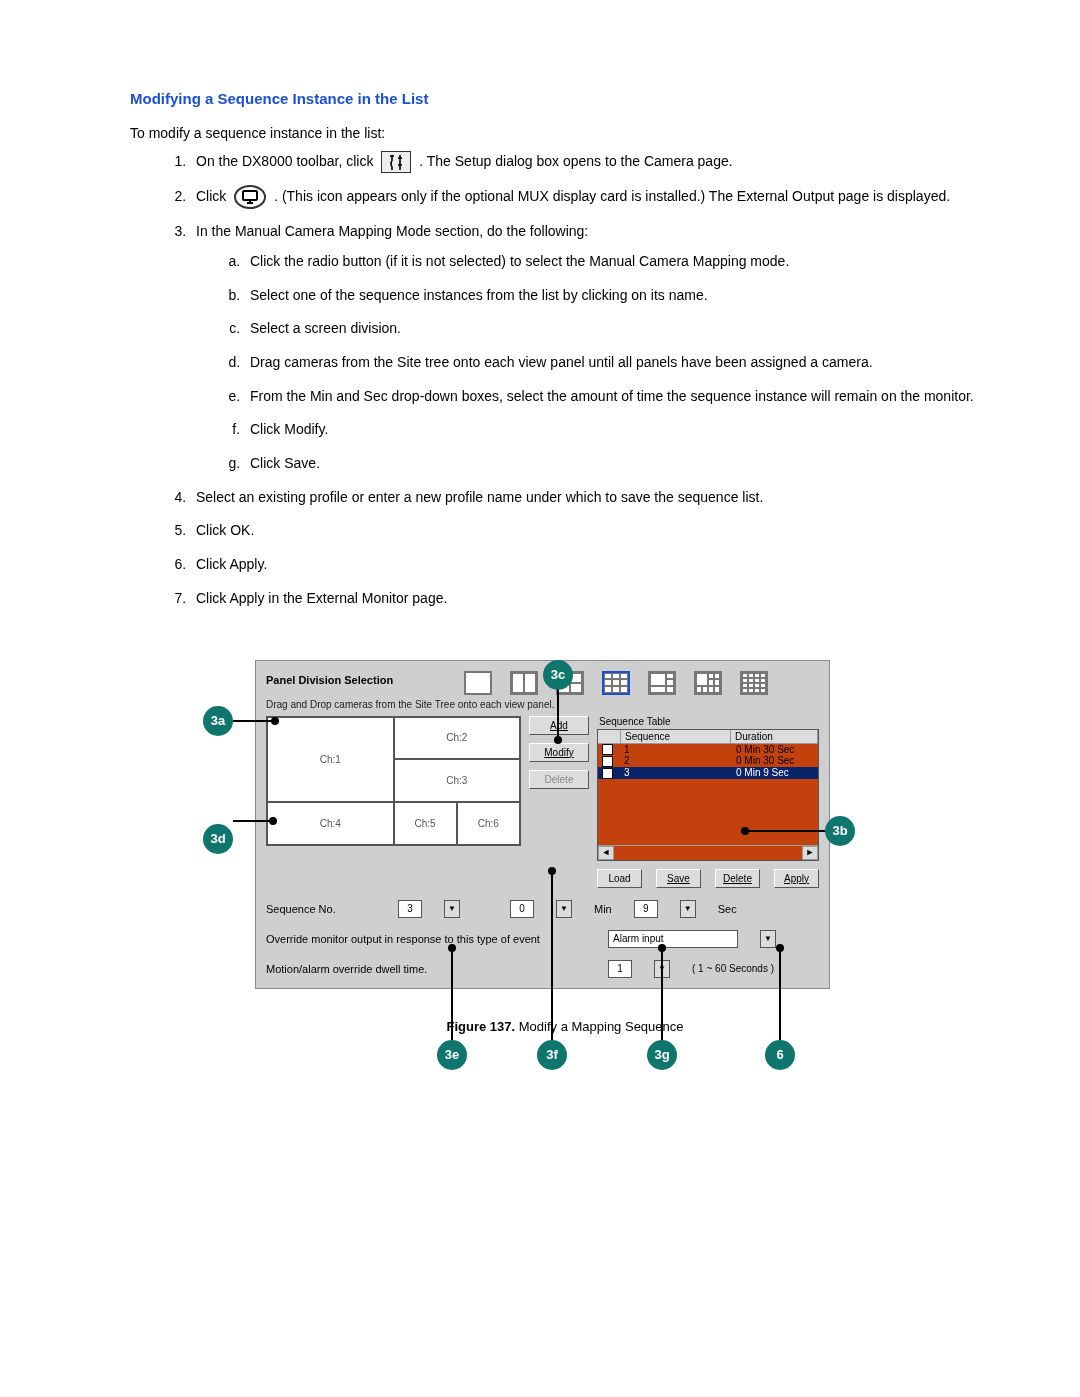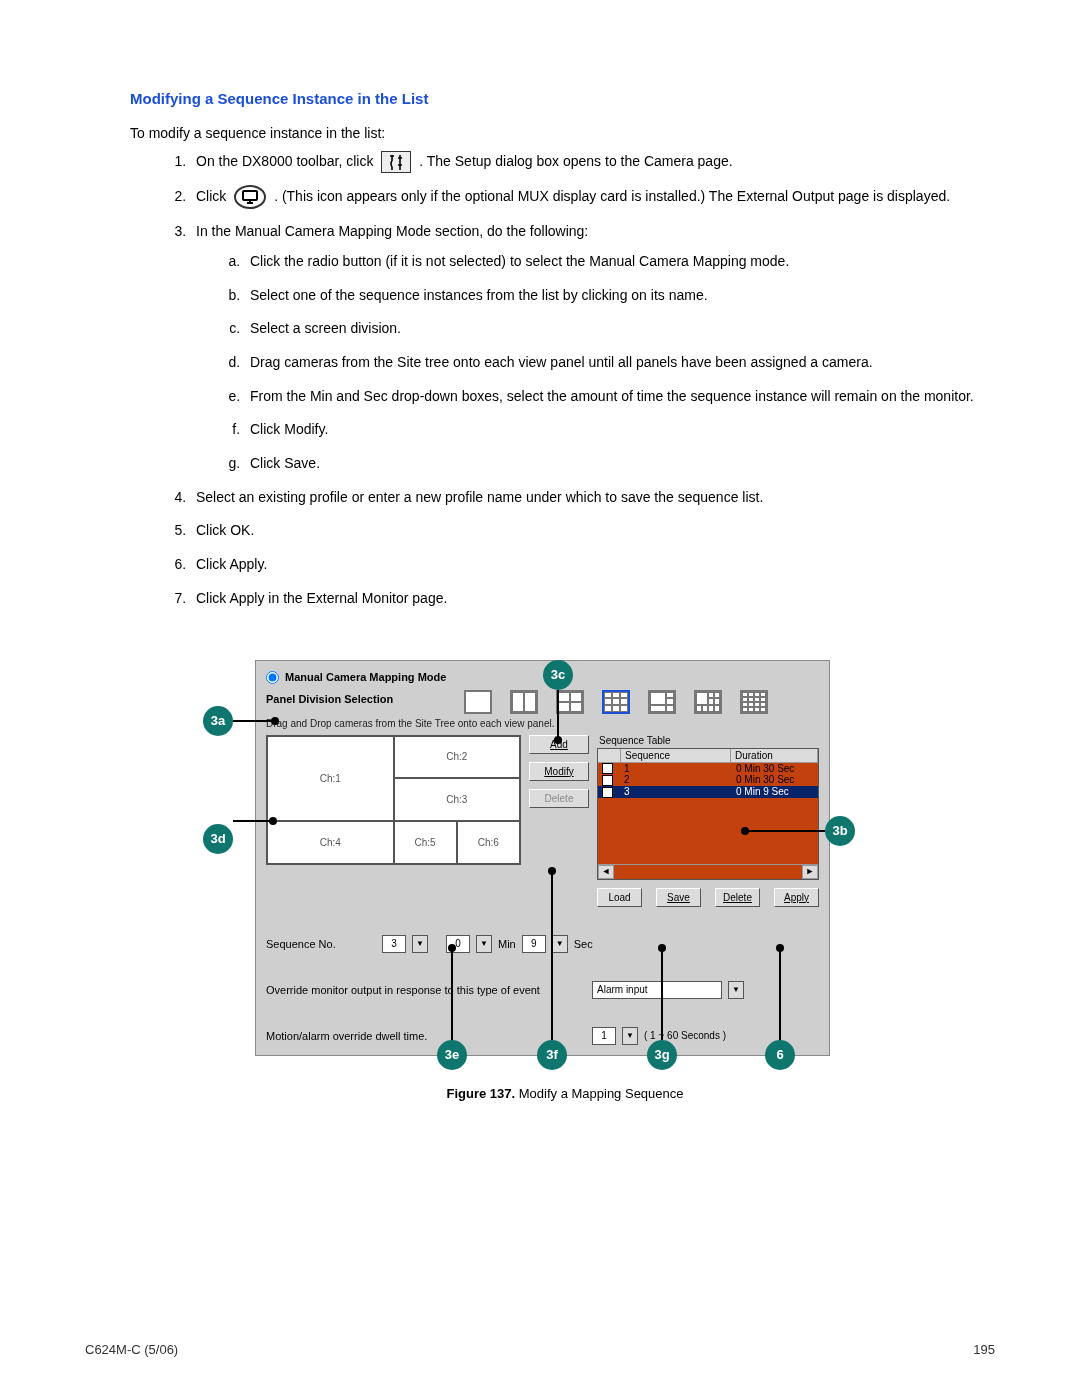--- a/index.html
+++ b/index.html
@@ -45,21 +45,21 @@
   .seq-head{display:flex;border-bottom:1px solid #999}
   .seq-head>div{border-right:1px solid #999;padding:1px 4px;background:#dcdcdc}
   .seq-row{display:flex}
   .seq-row>div{padding:0 4px;white-space:nowrap}
   .seq-row.sel{background:#0a246a;color:#fff}
   .chk{display:inline-block;width:9px;height:9px;border:1px solid #000;margin-right:4px;vertical-align:middle;background:#fff}
   .seq-scroll{display:flex;justify-content:space-between;border-top:1px solid #999;margin-top:auto}
   .seq-scroll span{background:#dcdcdc;border:1px solid #999;width:14px;height:12px;text-align:center;line-height:10px;font-size:9px}
   .seq-btns{display:flex;gap:14px;justify-content:flex-end;margin-top:8px}
   .seq-btns .winbtn{width:46px}
-  .form-row{display:flex;align-items:center;gap:6px;font-size:11px;margin-top:28px}
+  .form-row{display:flex;align-items:center;gap:22px;font-size:11px;margin-top:12px}
   .mini-input{width:22px;height:16px;background:#fff;border:1px solid #555;font-size:10px;text-align:center;display:inline-flex;align-items:center;justify-content:center}
   .mini-dd{width:14px;height:16px;background:#dcdcdc;border:1px solid #555;font-size:8px;display:inline-flex;align-items:center;justify-content:center}
   .wide-input{flex:0 0 120px;height:16px;background:#fff;border:1px solid #555;font-size:10px;padding:0 4px;display:inline-flex;align-items:center}
   .fig-caption{text-align:center;font-size:13px;margin-top:30px}
   .fig-caption b{font-weight:bold}
   .footer{position:absolute;bottom:40px;left:85px;right:85px;display:flex;justify-content:space-between;font-size:13px;color:#333}
 </style>
 </head>
 <body>
 
@@ -139,24 +139,20 @@
 
     <div class="callout" style="left:462px;top:380px">3g</div>
     <div class="leader" style="left:476px;top:287px;width:2px;height:93px"></div>
     <div class="leader-dot" style="left:473px;top:284px"></div>
 
     <div class="callout" style="left:580px;top:380px">6</div>
     <div class="leader" style="left:594px;top:287px;width:2px;height:93px"></div>
     <div class="leader-dot" style="left:591px;top:284px"></div>
 
     <div class="screenshot" style="margin-top:50px">
-      <div class="radio-row">
-        <input type="radio" checked="" style="">
-        <label>Manual Camera Mapping Mode</label>
-      </div>
       <div>
         <span class="pds">Panel Division Selection</span>
         <span class="division-row">
           <span class="div-item"></span>
           <span class="div-item">
               <span class="g" style="grid-template-columns:1fr 1fr">
                 <div></div>
                 <div></div>
               </span>
             </span>
@@ -303,17 +299,13 @@
           <span class="mini-dd">▼</span>
         <span style="font-size:10px">( 1 ~ 60 Seconds )</span>
       </div>
     </div>
 
     <div class="fig-caption">
       <b>Figure 137.</b><span>  Modify a Mapping Sequence</span>
     </div>
   </div>
 
-  <div class="footer">
-    <span>C624M-C (5/06)</span>
-    <span>195</span>
-  </div>
 </div>
 
 </body></html>

